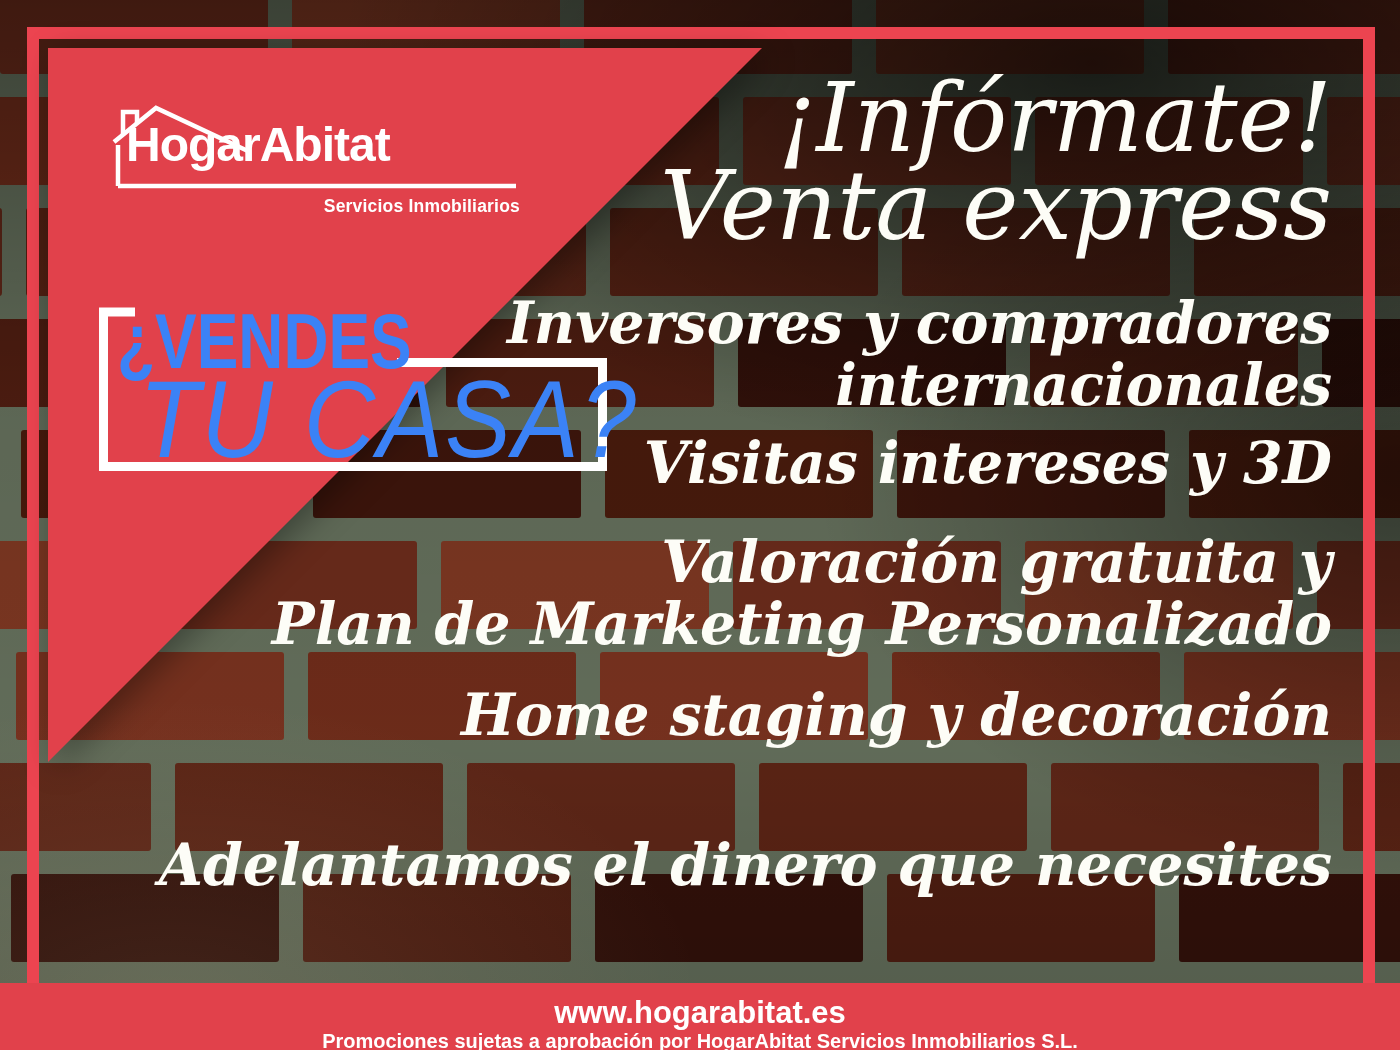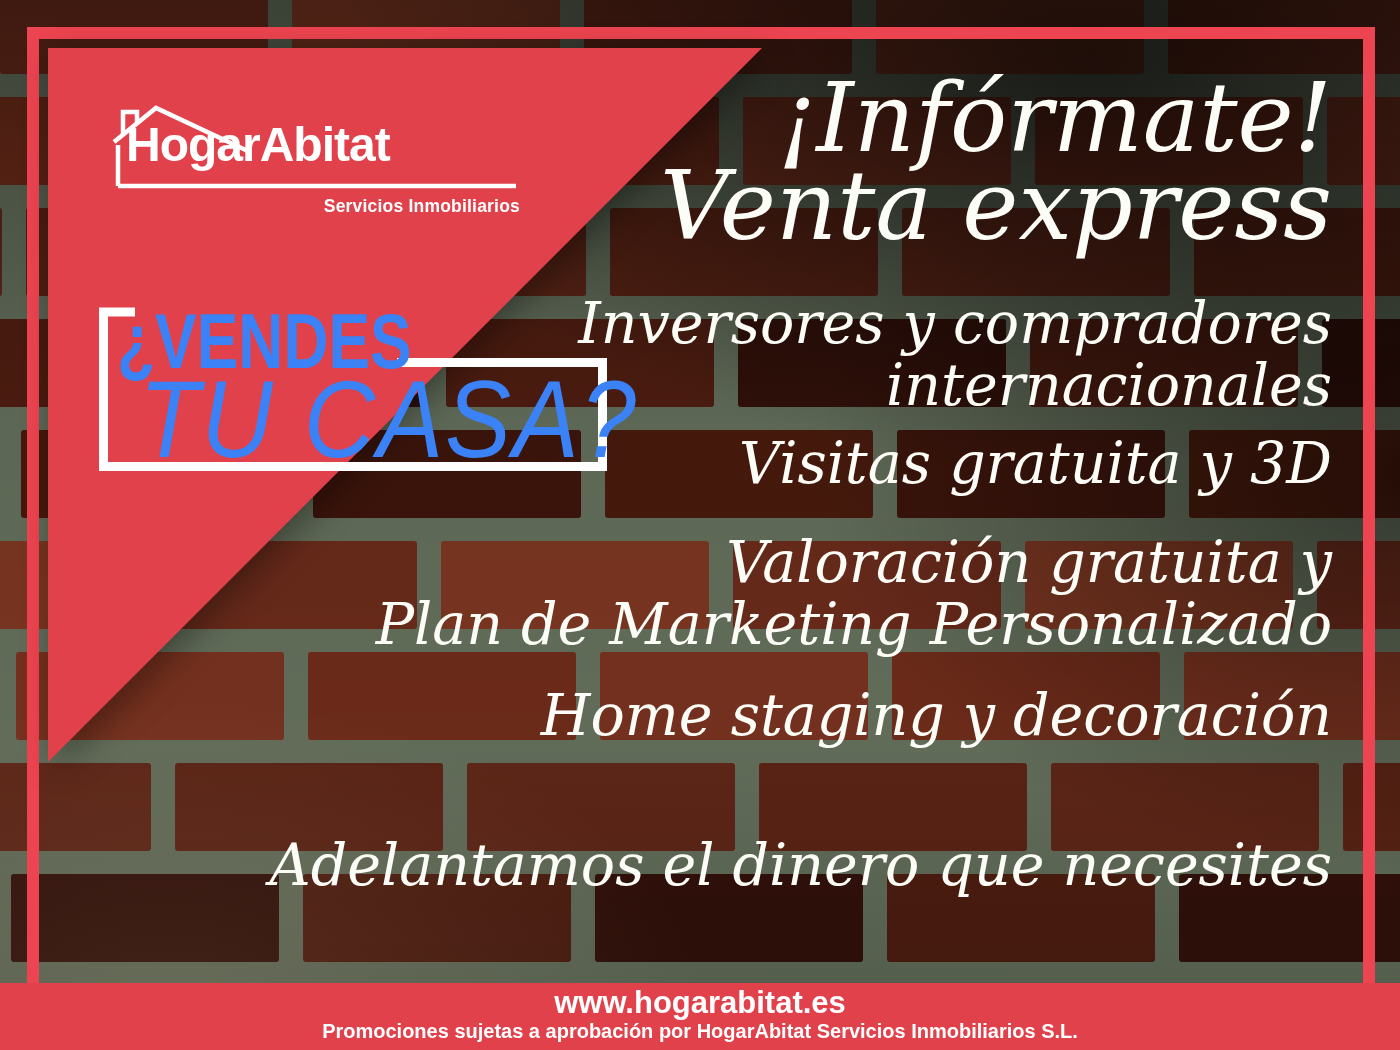--- a/index.html
+++ b/index.html
@@ -48,28 +48,28 @@
   .q2{
     position:absolute;left:44px;top:64px;font-size:110px;font-style:italic;line-height:1;
     letter-spacing:2px;transform:scaleX(.90);transform-origin:0 0;white-space:nowrap;
   }
   
   .sertext{
     position:absolute;right:68px;text-align:right;color:#fdfdf7;
     font-family:"DejaVu Serif",serif;font-style:italic;white-space:nowrap;
   }
   .headline{top:74px;font-size:95px;line-height:88px;}
-  .feature{font-size:57px;line-height:62px;}
+  .feature{font-size:57px;line-height:62px;font-weight:bold;}
   #f1{top:292px;} #f2{top:432px;} #f3{top:531px;margin-left:12px;} #f4{top:684px;} #f5{top:834px;margin-left:27px;}
   
   .footer{
     position:absolute;left:0;bottom:0;width:1400px;height:67px;
     background:var(--accent,#e1414b);color:#fff;text-align:center;
   }
-  .website{padding-top:3px;font-size:31px;font-weight:bold;line-height:33px;}
+  .website{padding-top:13px;font-size:31px;font-weight:bold;line-height:33px;}
   .disclaimer{font-size:20px;font-weight:bold;line-height:24px;}
 </style>
 </head>
 <body>
 
 <div class="poster" style="--accent: #e1414b; --accent-bright: #ec4450;">
 
   <svg class="bricks" width="1400" height="1050">
     <rect x="0" y="0" width="1400" height="1050" fill="#76836c"></rect>
     <g id="brickfield">
@@ -201,21 +201,21 @@
   <div class="sertext headline">
     <div>¡Infórmate!</div>
     <div>Venta express</div>
   </div>
 
   <div class="sertext feature" id="f1">
     <div>Inversores y compradores</div>
     <div>internacionales</div>
   </div>
   <div class="sertext feature" id="f2">
-    <div>Visitas gratuita y 3D</div>
+    <div>Visitas intereses y 3D</div>
   </div>
   <div class="sertext feature" id="f3">
     <div>Valoración gratuita y</div>
     <div>Plan de Marketing Personalizado</div>
   </div>
   <div class="sertext feature" id="f4">
     <div>Home staging y decoración</div>
   </div>
   <div class="sertext feature" id="f5">
     <div>Adelantamos el dinero que necesites</div>

